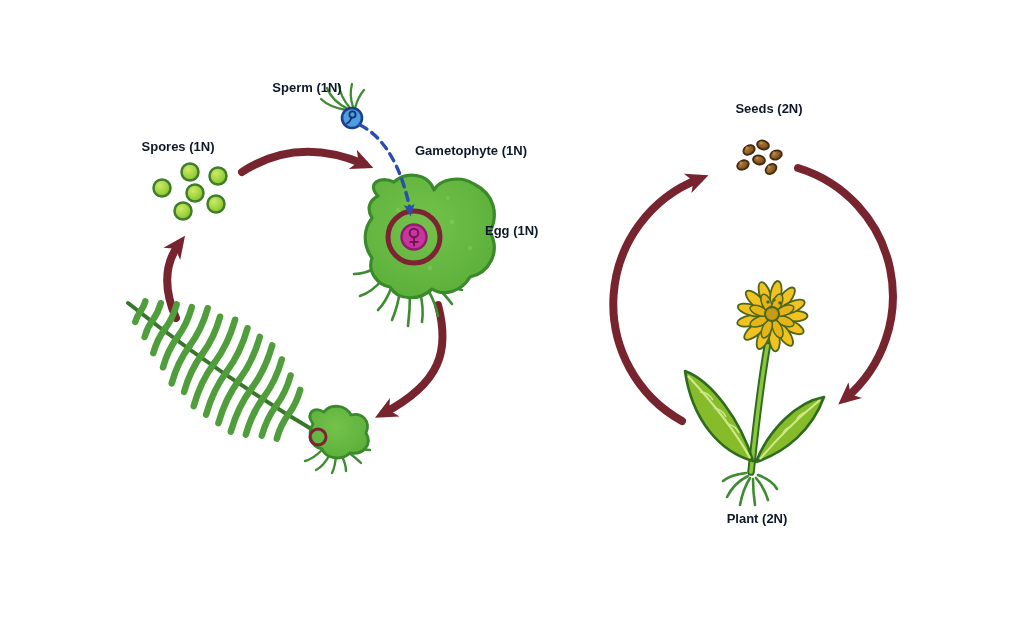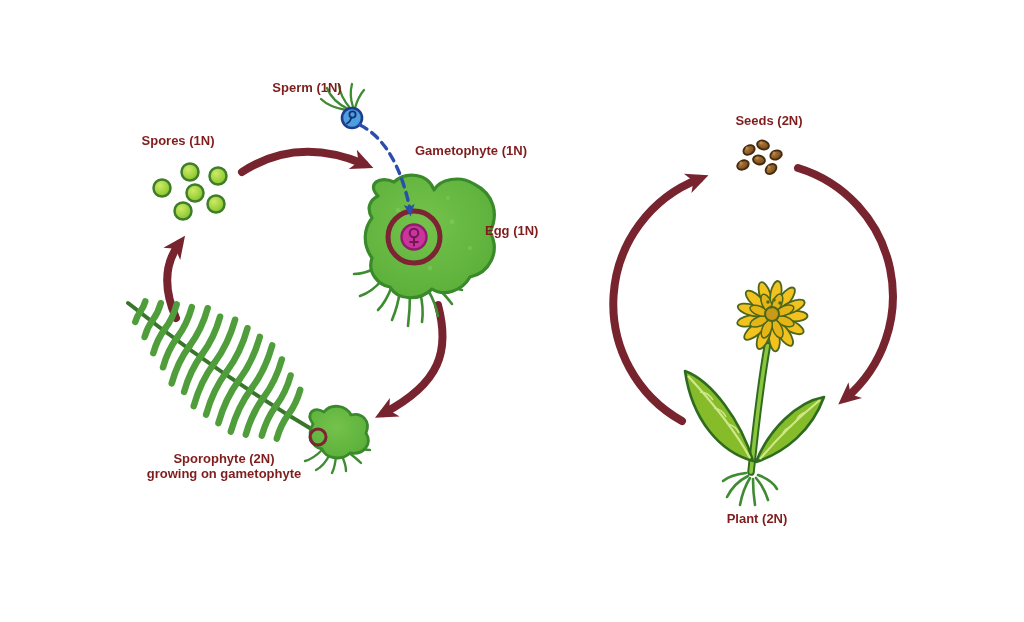--- a/index.html
+++ b/index.html
@@ -9,21 +9,21 @@
     background:#ffffff;
     overflow:hidden;
     font-family:"Liberation Sans", sans-serif;
   }
   #art{position:absolute;left:0;top:0;}
   .label{
     position:absolute;
     font-weight:bold;
     font-size:13px;
     line-height:15px;
-    color:#7f1d1d;
+    color:#0f172a;
     white-space:nowrap;
   }
   .label.centered{transform:translateX(-50%);text-align:center;}
 </style>
 </head>
 <body>
 
 <div id="stage">
 
   <svg id="art" width="1024" height="622" viewBox="0 0 1024 622">
@@ -265,28 +265,24 @@
             <circle cx="774" cy="300" r="1.7"></circle>
           <circle cx="780" cy="303" r="1.7"></circle>
             <circle cx="771" cy="307" r="1.5"></circle>
         </g>
       </g>
     </g>
   </svg>
 
   <div class="label centered" style="left:307px; top:80px;">Sperm (1N)</div>
 
-  <div class="label centered" style="left:178px; top:133px;text-align:right;">Spores (1N)</div>
+  <div class="label centered" style="left:178px; top:139px;text-align:right;">Spores (1N)</div>
 
   <div class="label" style="left:415px; top:143px;">Gametophyte (1N)</div>
 
   <div class="label" style="left:443px; top:223px;padding-left:42px;">Egg (1N)</div>
 
-  <div class="label centered" style="left:224px; top:451px;">
-    <div>Sporophyte (2N)</div>
-    <div>growing on gametophyte</div>
-  </div>
-
-  <div class="label centered" style="left:769px; top:113px;">Seeds (2N)</div>
+
+  <div class="label centered" style="left:769px; top:101px;">Seeds (2N)</div>
 
   <div class="label centered" style="left:757px; top:511px;text-align:right;">Plant (2N)</div>
 
 </div>
 
 </body></html>

